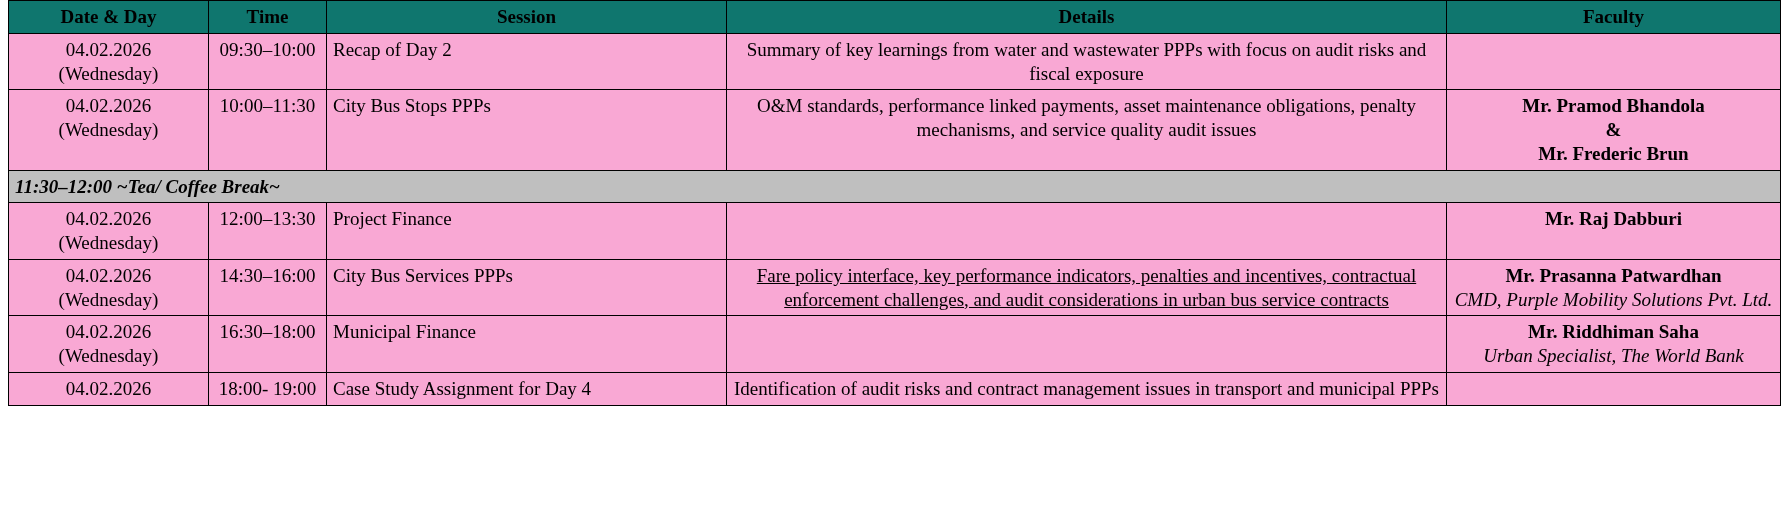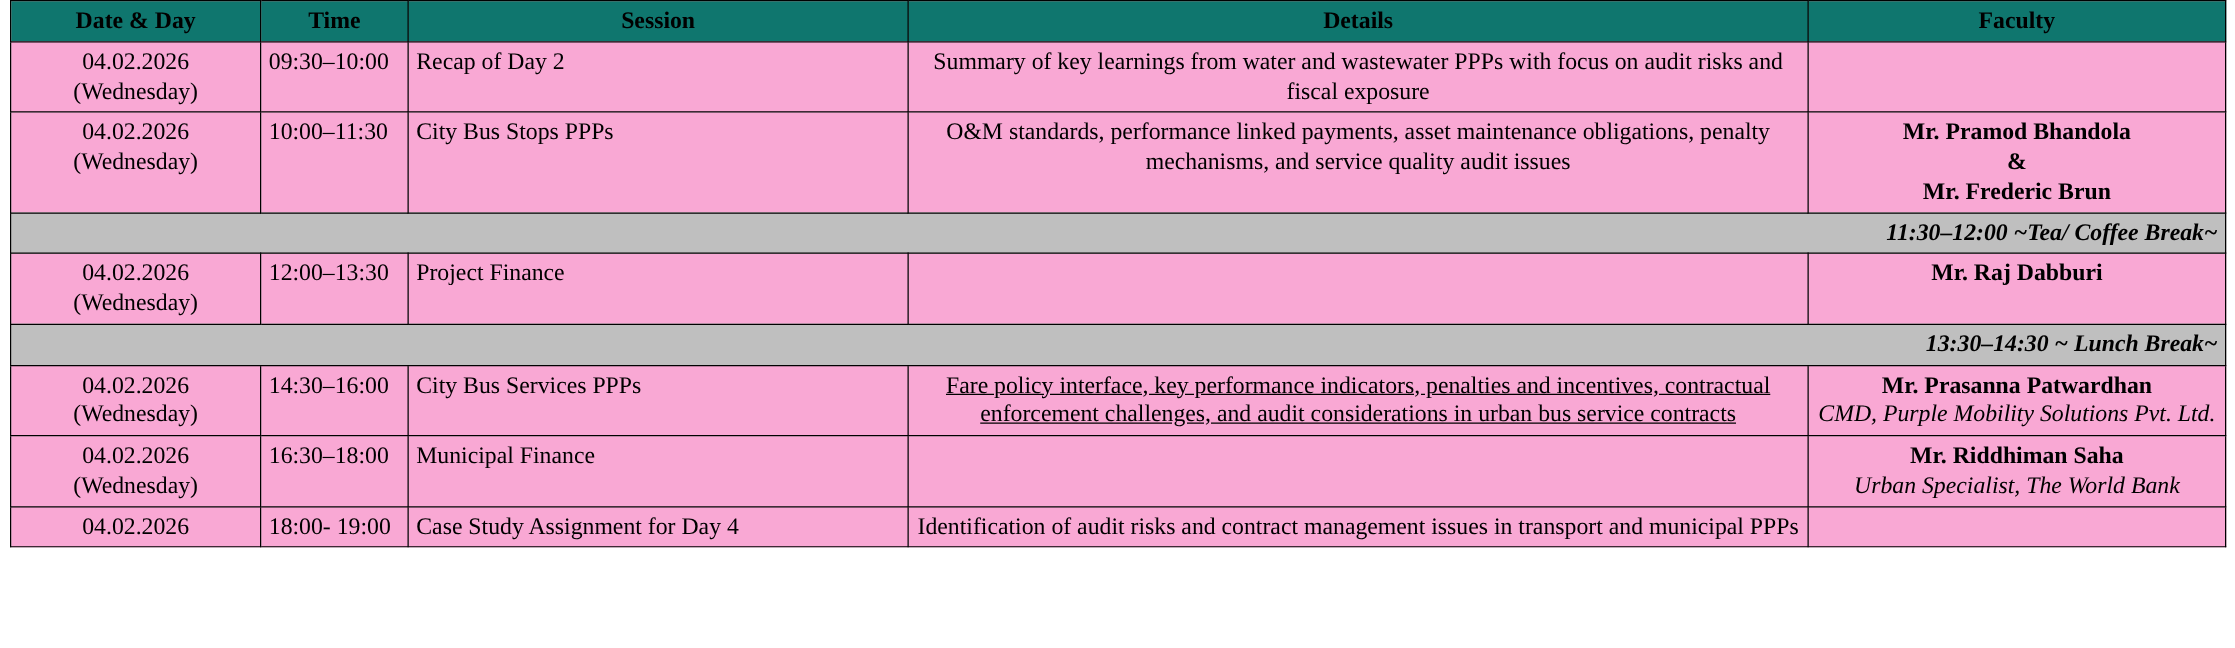--- a/index.html
+++ b/index.html
@@ -58,21 +58,21 @@
 
   tr.session-row td {
     background: #f9a8d4;
   }
   td.date-cell {
     text-align: center;
     vertical-align: middle;
   }
   td.date-cell .dline { display: block; }
   td.time-cell {
-    text-align: left;
+    text-align: center;
     vertical-align: middle;
     white-space: nowrap;
   }
   td.session-cell {
     text-align: left;
     vertical-align: middle;
   }
   td.details-cell {
     text-align: center;
     vertical-align: top;
@@ -86,21 +86,21 @@
     vertical-align: middle;
     font-weight: bold;
   }
   td.faculty-cell .fline { display: block; text-align: center; }
   td.faculty-cell .sub {
     font-weight: normal;
     font-style: italic;
   }
   tr.break-row td {
     background: #bfbfbf;
-    text-align: right;
+    text-align: left;
     font-weight: bold;
     font-style: italic;
     font-size: 19px;
     padding: 4px 6px;
   }
 </style>
 </head>
 <body>
 
 <div class="sheet">
@@ -154,23 +154,20 @@
             <span class="dline">04.02.2026</span>
             <span class="dline">(Wednesday)</span>
           </td>
           <td class="time-cell">12:00–13:30</td>
           <td class="session-cell">Project Finance</td>
           <td class="details-cell"></td>
           <td class="faculty-cell">
             <span class="fline">Mr. Raj Dabburi</span>
           </td>
         </tr>
-        <tr class="break-row">
-          <td colspan="5">13:30–14:30 ~ Lunch Break~</td>
-        </tr>
         <tr class="session-row">
           <td class="date-cell">
             <span class="dline">04.02.2026</span>
             <span class="dline">(Wednesday)</span>
           </td>
           <td class="time-cell">14:30–16:00</td>
           <td class="session-cell">City Bus Services PPPs</td>
           <td class="details-cell center">Fare policy interface, key performance indicators, penalties and incentives, contractual enforcement challenges, and audit considerations in urban bus service contracts</td>
           <td class="faculty-cell">
             <span class="fline">Mr. Prasanna Patwardhan</span>

